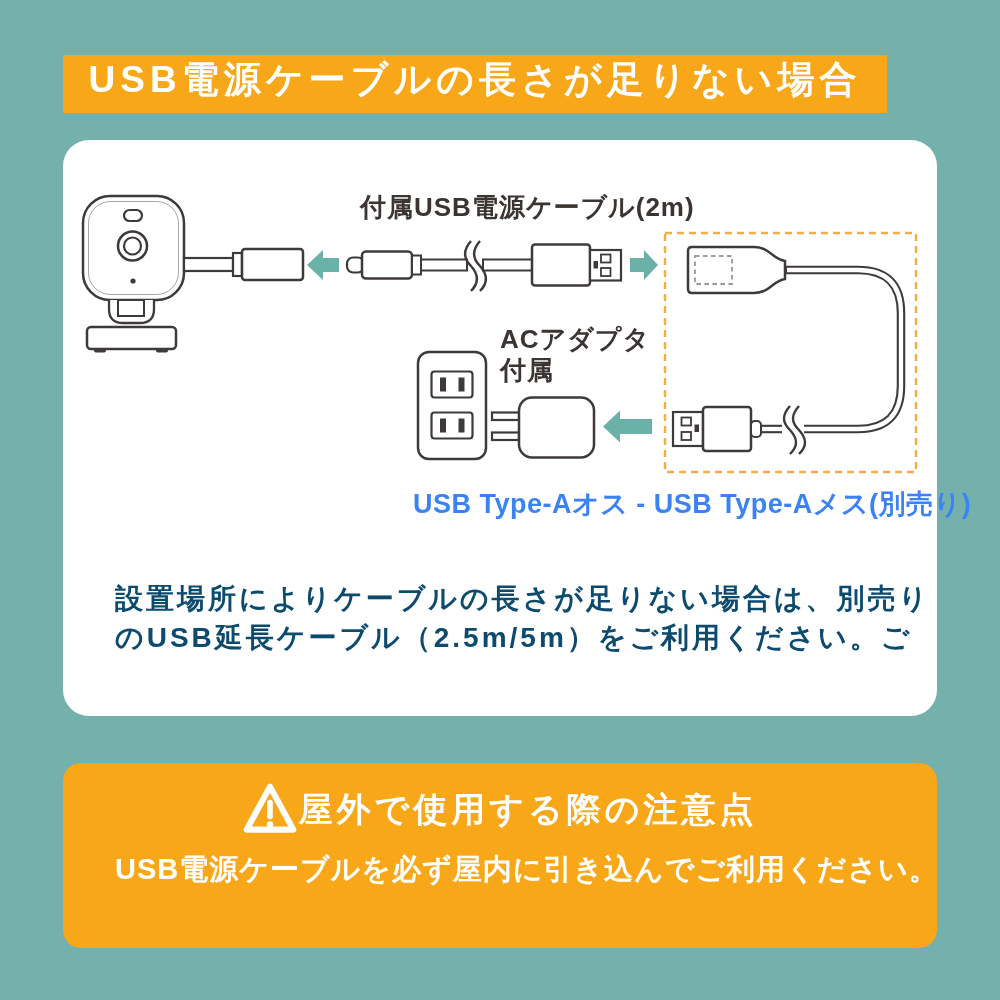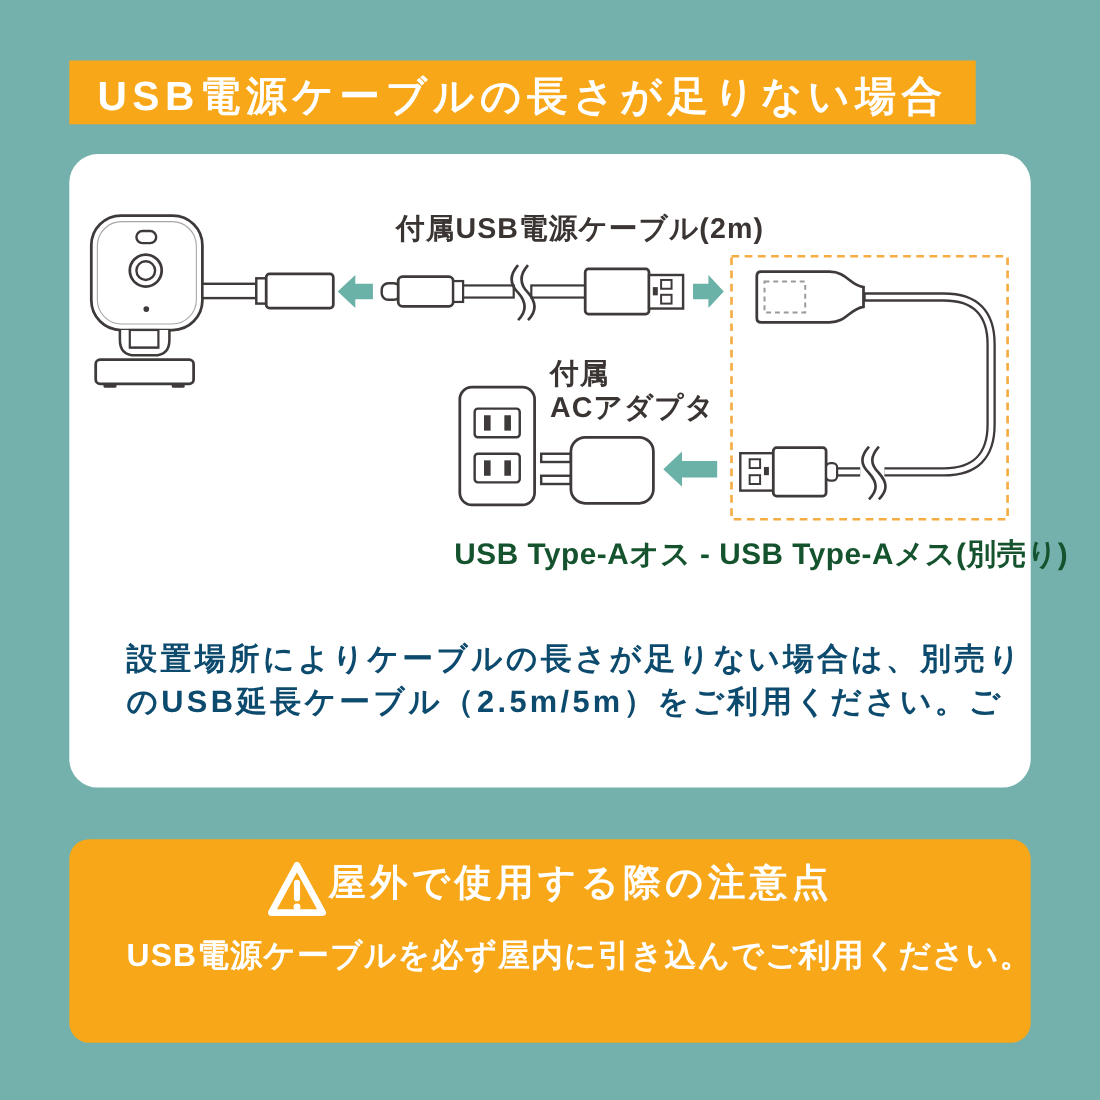--- a/index.html
+++ b/index.html
@@ -4,55 +4,55 @@
 <style>
   html,body{margin:0;padding:0;background:#75B1AC;}
   .page{
     position:relative;width:1000px;height:1000px;overflow:hidden;
     background:#75B1AC;
     font-family:"Liberation Sans","DejaVu Sans",sans-serif;
   }
   
   .banner{
     position:absolute;left:63px;top:55px;width:824px;height:58px;
-    background:#F7A718;display:flex;align-items:flex-end;justify-content:center;
+    background:#F7A718;display:flex;align-items:flex-start;justify-content:center;
   }
   .banner h1{
     margin:0;color:#ffffff;font-size:37px;font-weight:bold;letter-spacing:5px;
     white-space:nowrap;
   }
   
   .diagram-panel{
     position:absolute;left:63px;top:140px;width:874px;height:576px;
     background:#ffffff;border-radius:26px;
   }
   .diagram-panel svg{position:absolute;left:0;top:0;}
   .lbl{
     position:absolute;color:#3A3532;font-size:26px;font-weight:600;
     letter-spacing:1px;white-space:nowrap;line-height:31px;
   }
   .cable-label{left:297px;top:52px;text-align:center;}
   .adapter-label{left:437px;top:184px;}
   .adapter-label span{display:block;}
   .extension-label{
-    position:absolute;left:350px;top:346px;color:#14532d;font-size:27px;
+    position:absolute;left:350px;top:346px;color:#3b82f6;font-size:27px;
     font-weight:bold;letter-spacing:0.5px;white-space:nowrap;
   }
   .description{
     position:absolute;left:52px;top:412px;color:#0c4a6e;font-size:28px;
     font-weight:600;letter-spacing:3px;line-height:38.5px;
   }
   .description span{display:block;white-space:nowrap;}
   
   .warning-panel{
     position:absolute;left:63px;top:763px;width:874px;height:185px;
     background:#F7A718;border-radius:18px;color:#ffffff;
   }
   .warning-header{
-    display:flex;align-items:flex-start;justify-content:center;
+    display:flex;align-items:center;justify-content:center;
     margin-top:17px;
   }
   .warning-title{
     font-size:34px;font-weight:bold;letter-spacing:4px;white-space:nowrap;
   }
   .warning-body{
     margin:10px 0 0 52px;font-size:29px;font-weight:600;letter-spacing:1px;
     line-height:38px;
   }
   .warning-body span{display:block;white-space:nowrap;}
@@ -154,22 +154,22 @@
         <rect x="429" y="292.5" width="27" height="7.5" stroke-width="2.2"></rect>
         <rect x="456" y="257.5" width="75" height="60" rx="13" stroke-width="2.5"></rect>
       </g>
 
       <polygon fill="#6AB2A8" points="540,286.5 557,270.5 557,279 589,279 589,294 557,294 557,302.5"></polygon>
     </svg>
 
     <div class="lbl cable-label">付属USB電源ケーブル(2m)</div>
 
     <div class="lbl adapter-label">
+      <span>ACアダプタ</span>
       <span>付属</span>
-      <span>ACアダプタ</span>
     </div>
 
     <div class="extension-label">USB Type-Aオス - USB Type-Aメス(別売り)</div>
 
     <p class="description">
       <span>設置場所によりケーブルの長さが足りない場合は、別売り</span>
       <span>のUSB延長ケーブル（2.5m/5m）をご利用ください。ご</span>
     </p>
   </div>
 

